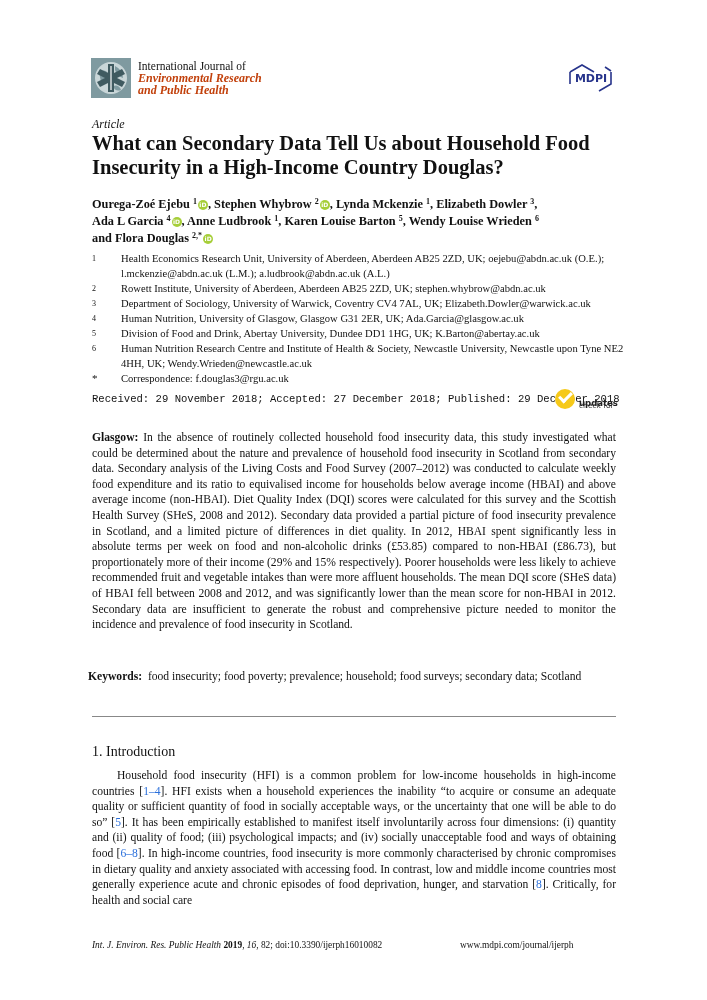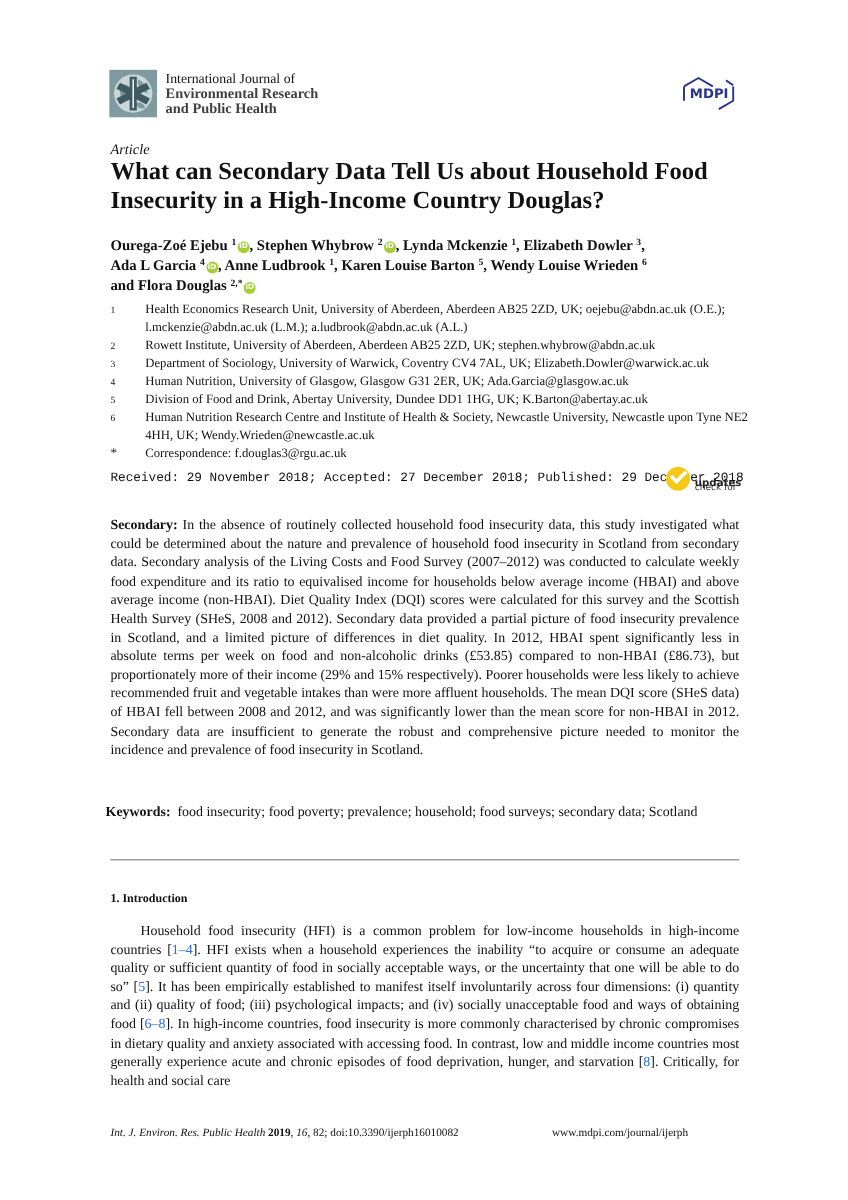--- a/index.html
+++ b/index.html
@@ -3,21 +3,21 @@
 <meta charset="utf-8">
 <style>
   html, body { margin: 0; padding: 0; background: #ffffff; }
   body { width: 707px; height: 1000px; position: relative; overflow: hidden; font-family: "Liberation Serif", "DejaVu Serif", serif; color: #111; }
   .abs { position: absolute; }
 
   
   #journal-logo { left: 91px; top: 58px; width: 40px; height: 40px; }
   #journal-name { left: 138px; top: 60px; line-height: 12px; font-size: 11.5px; }
   #journal-name .l1 { color: #111; }
-  #journal-name .l2, #journal-name .l3 { color: #404040; font-weight: bold; font-size: 12px; }
+  #journal-name .l2, #journal-name .l3 { color: #c2410c; font-style: italic; font-weight: bold; font-size: 12px; }
   #mdpi-logo { left: 565px; top: 62px; width: 50px; height: 30px; }
 
   
   #article-type { left: 92px; top: 117px; font-style: italic; font-size: 12px; }
   #title { left: 92px; top: 131px; width: 540px; font-weight: bold; font-size: 20.5px; line-height: 24px; color: #111; }
 
   
   #authors { left: 92px; top: 196px; width: 540px; font-weight: bold; font-size: 12.3px; line-height: 17px; }
   .orcid { display: inline-block; width: 10px; height: 10px; border-radius: 50%; background: #a6ce39; color: #fff; font-size: 6px; line-height: 10px; text-align: center; vertical-align: 1px; font-family: "DejaVu Sans", sans-serif; font-weight: bold; margin-left: 1px; }
   sup { font-size: 8px; vertical-align: 4px; line-height: 0; }
@@ -37,21 +37,21 @@
   #check-updates .t1 { position: absolute; left: 24px; top: 0px; font-family: "DejaVu Sans", sans-serif; font-size: 7.5px; color: #333; line-height: 9px; margin-top: 12px; }
   #check-updates .t2 { position: absolute; left: 24px; top: 9px; font-family: "DejaVu Sans", sans-serif; font-size: 8.5px; font-weight: bold; color: #222; line-height: 10px; }
 
   
   #abstract { left: 92px; top: 430px; width: 524px; font-size: 11.6px; line-height: 15.6px; text-align: justify; }
   #abstract b, #keywords b { font-weight: bold; }
   #keywords { left: 88px; top: 669px; width: 524px; font-size: 11.6px; line-height: 15.6px; text-align: justify; }
   #divider { left: 92px; top: 716px; width: 524px; height: 1px; background: #888; }
 
   
-  #intro-heading { left: 92px; top: 744px; font-weight: bold; font-size: 10px; }
+  #intro-heading { left: 92px; top: 744px; font-weight: normal; font-size: 14px; }
   #intro-body { left: 92px; top: 768px; width: 524px; font-size: 11.6px; line-height: 15.6px; text-align: justify; text-indent: 25px; }
   .cite { color: #2a6fdb; }
 
   
   #footer-left { left: 92px; top: 940px; font-size: 9.4px; }
   #footer-left i { font-style: italic; }
   #footer-right { left: 460px; top: 940px; font-size: 9.4px; }
 </style>
 </head>
 <body>
@@ -130,21 +130,21 @@
 <div id="dates" class="abs">Received: 29 November 2018; Accepted: 27 December 2018; Published: 29 December 2018</div>
 <div id="check-updates" class="abs">
   <div class="circle">
       <div class="tick"></div>
     </div>
   <div class="t1">check for</div>
   <div class="t2">updates</div>
 </div>
 
 <div id="abstract" class="abs">
-  <b>Secondary:</b>
+  <b>Glasgow:</b>
   <span>In the absence of routinely collected household food insecurity data, this study investigated what could be determined about the nature and prevalence of household food insecurity in Scotland from secondary data. Secondary analysis of the Living Costs and Food Survey (2007–2012) was conducted to calculate weekly food expenditure and its ratio to equivalised income for households below average income (HBAI) and above average income (non-HBAI). Diet Quality Index (DQI) scores were calculated for this survey and the Scottish Health Survey (SHeS, 2008 and 2012). Secondary data provided a partial picture of food insecurity prevalence in Scotland, and a limited picture of differences in diet quality. In 2012, HBAI spent significantly less in absolute terms per week on food and non-alcoholic drinks (£53.85) compared to non-HBAI (£86.73), but proportionately more of their income (29% and 15% respectively). Poorer households were less likely to achieve recommended fruit and vegetable intakes than were more affluent households. The mean DQI score (SHeS data) of HBAI fell between 2008 and 2012, and was significantly lower than the mean score for non-HBAI in 2012. Secondary data are insufficient to generate the robust and comprehensive picture needed to monitor the incidence and prevalence of food insecurity in Scotland.</span>
 </div>
 
 <div id="keywords" class="abs">
   <b>Keywords:</b>&nbsp;
   <span>food insecurity; food poverty; prevalence; household; food surveys; secondary data; Scotland</span>
 </div>
 
 <div id="divider" class="abs"></div>
 

